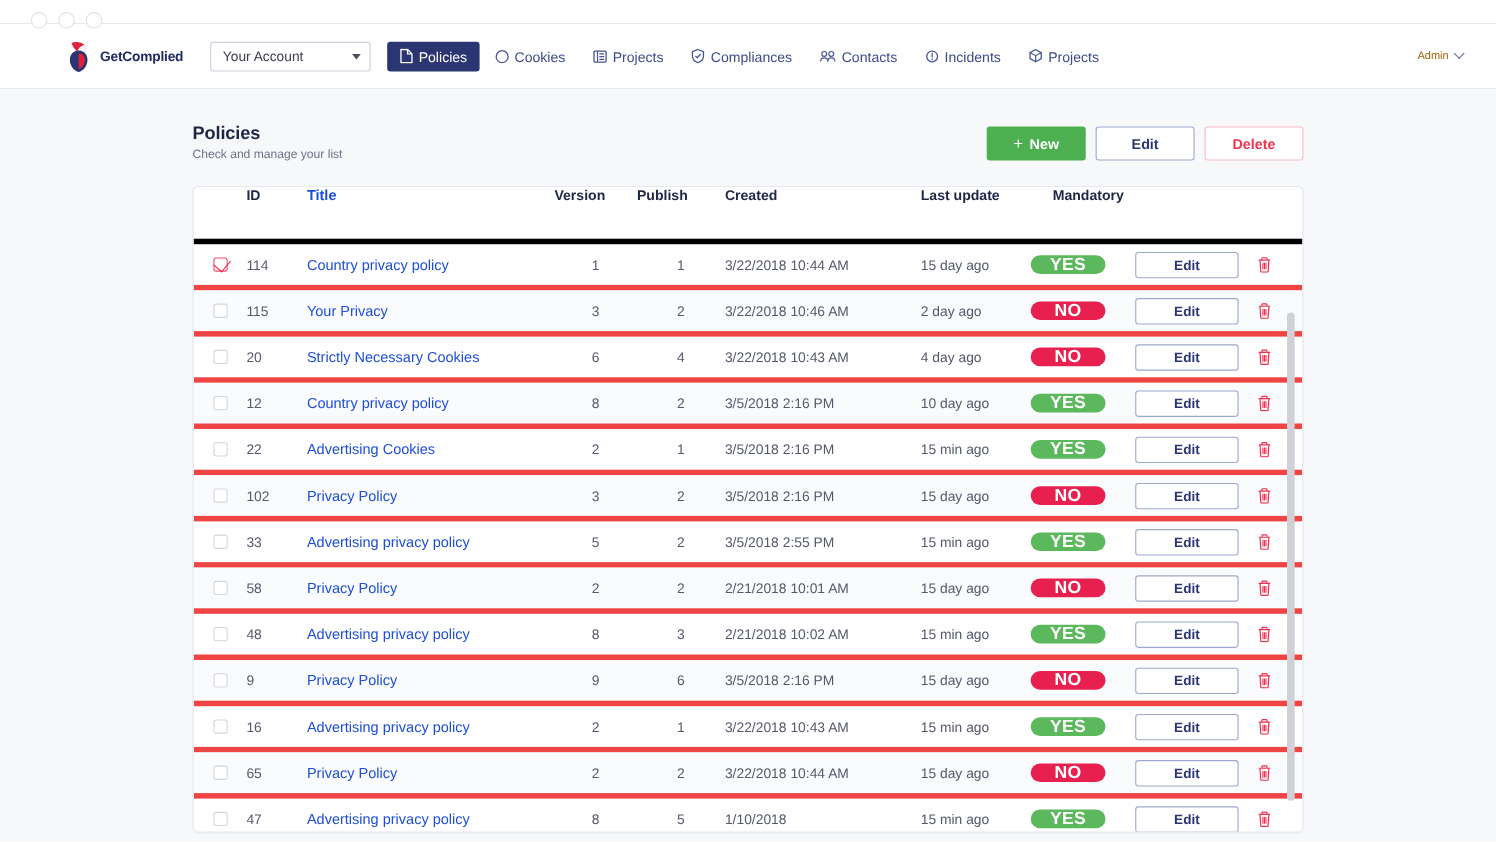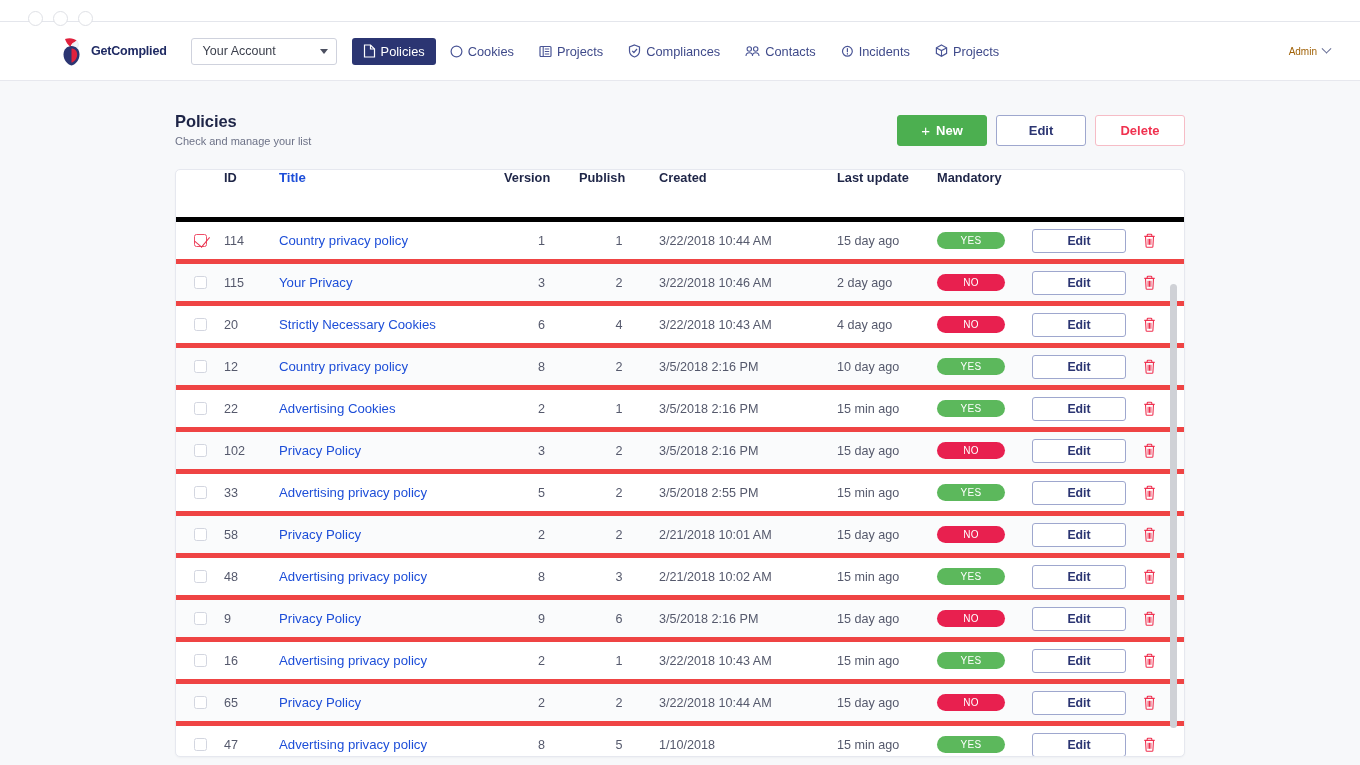--- a/index.html
+++ b/index.html
@@ -106,37 +106,37 @@
   .c-ver   { width: 75px; flex: none; text-align: center; }
   .c-pub   { width: 80px; flex: none; text-align: center; }
   .c-cre   { width: 178px; flex: none; }
   .c-upd   { width: 100px; flex: none; }
   .c-man   { width: 92px; flex: none; display: flex; }
   .c-edit  { width: 100px; flex: none; display: flex; justify-content: center; }
   .c-del   { width: 40px; flex: none; display: flex; justify-content: center; }
 
   .thead .c-ver, .thead .c-pub { text-align: left; }
   .thead .c-cre { width: 178px; }
-  .thead .c-upd { width: 100px; }
+  .thead .c-upd { width: 120px; }
 
   .chkbox {
     width: 13px; height: 13px; border: 1.4px solid #d3d6e0;
     border-radius: 2.5px; background: #fff; cursor: pointer;
   }
   .chkbox.checked { border-color: #ef4e68; position: relative; }
   .chkbox.checked::after {
     content: ""; position: absolute; left: 2px; top: -2px;
     width: 9px; height: 12px;
     border-right: 1.8px solid #e8344f; border-bottom: 1.8px solid #e8344f;
     transform: rotate(40deg);
   }
 
   .badge {
     width: 68px; height: 17px; border-radius: 9px; color: #fff;
-    font-size: 10px; font-weight: normal; letter-spacing: .3px;
+    font-size: 16px; font-weight: bold; letter-spacing: .3px;
     display: flex; align-items: center; justify-content: center;
   }
   .badge.yes { background: #5cb85c; }
   .badge.no  { background: #e8204f; }
 
   .row-edit {
     width: 94px; height: 24px; border: 1px solid #9ea7ce; border-radius: 3px;
     background: #fff; color: #2b3572; font-size: 12.3px; font-weight: bold;
     display: flex; align-items: center; justify-content: center; cursor: pointer;
   }

